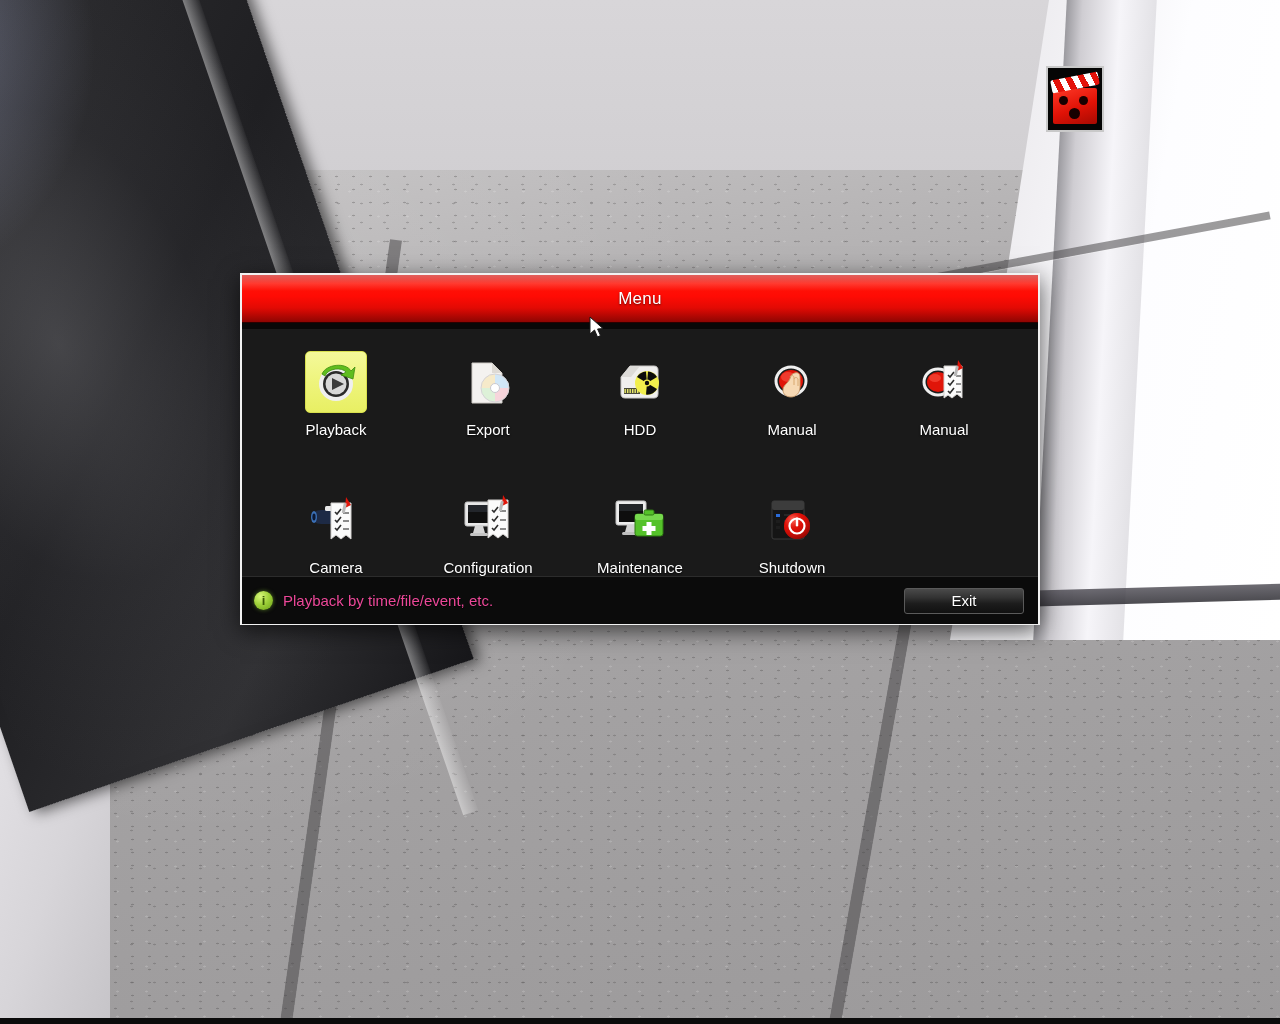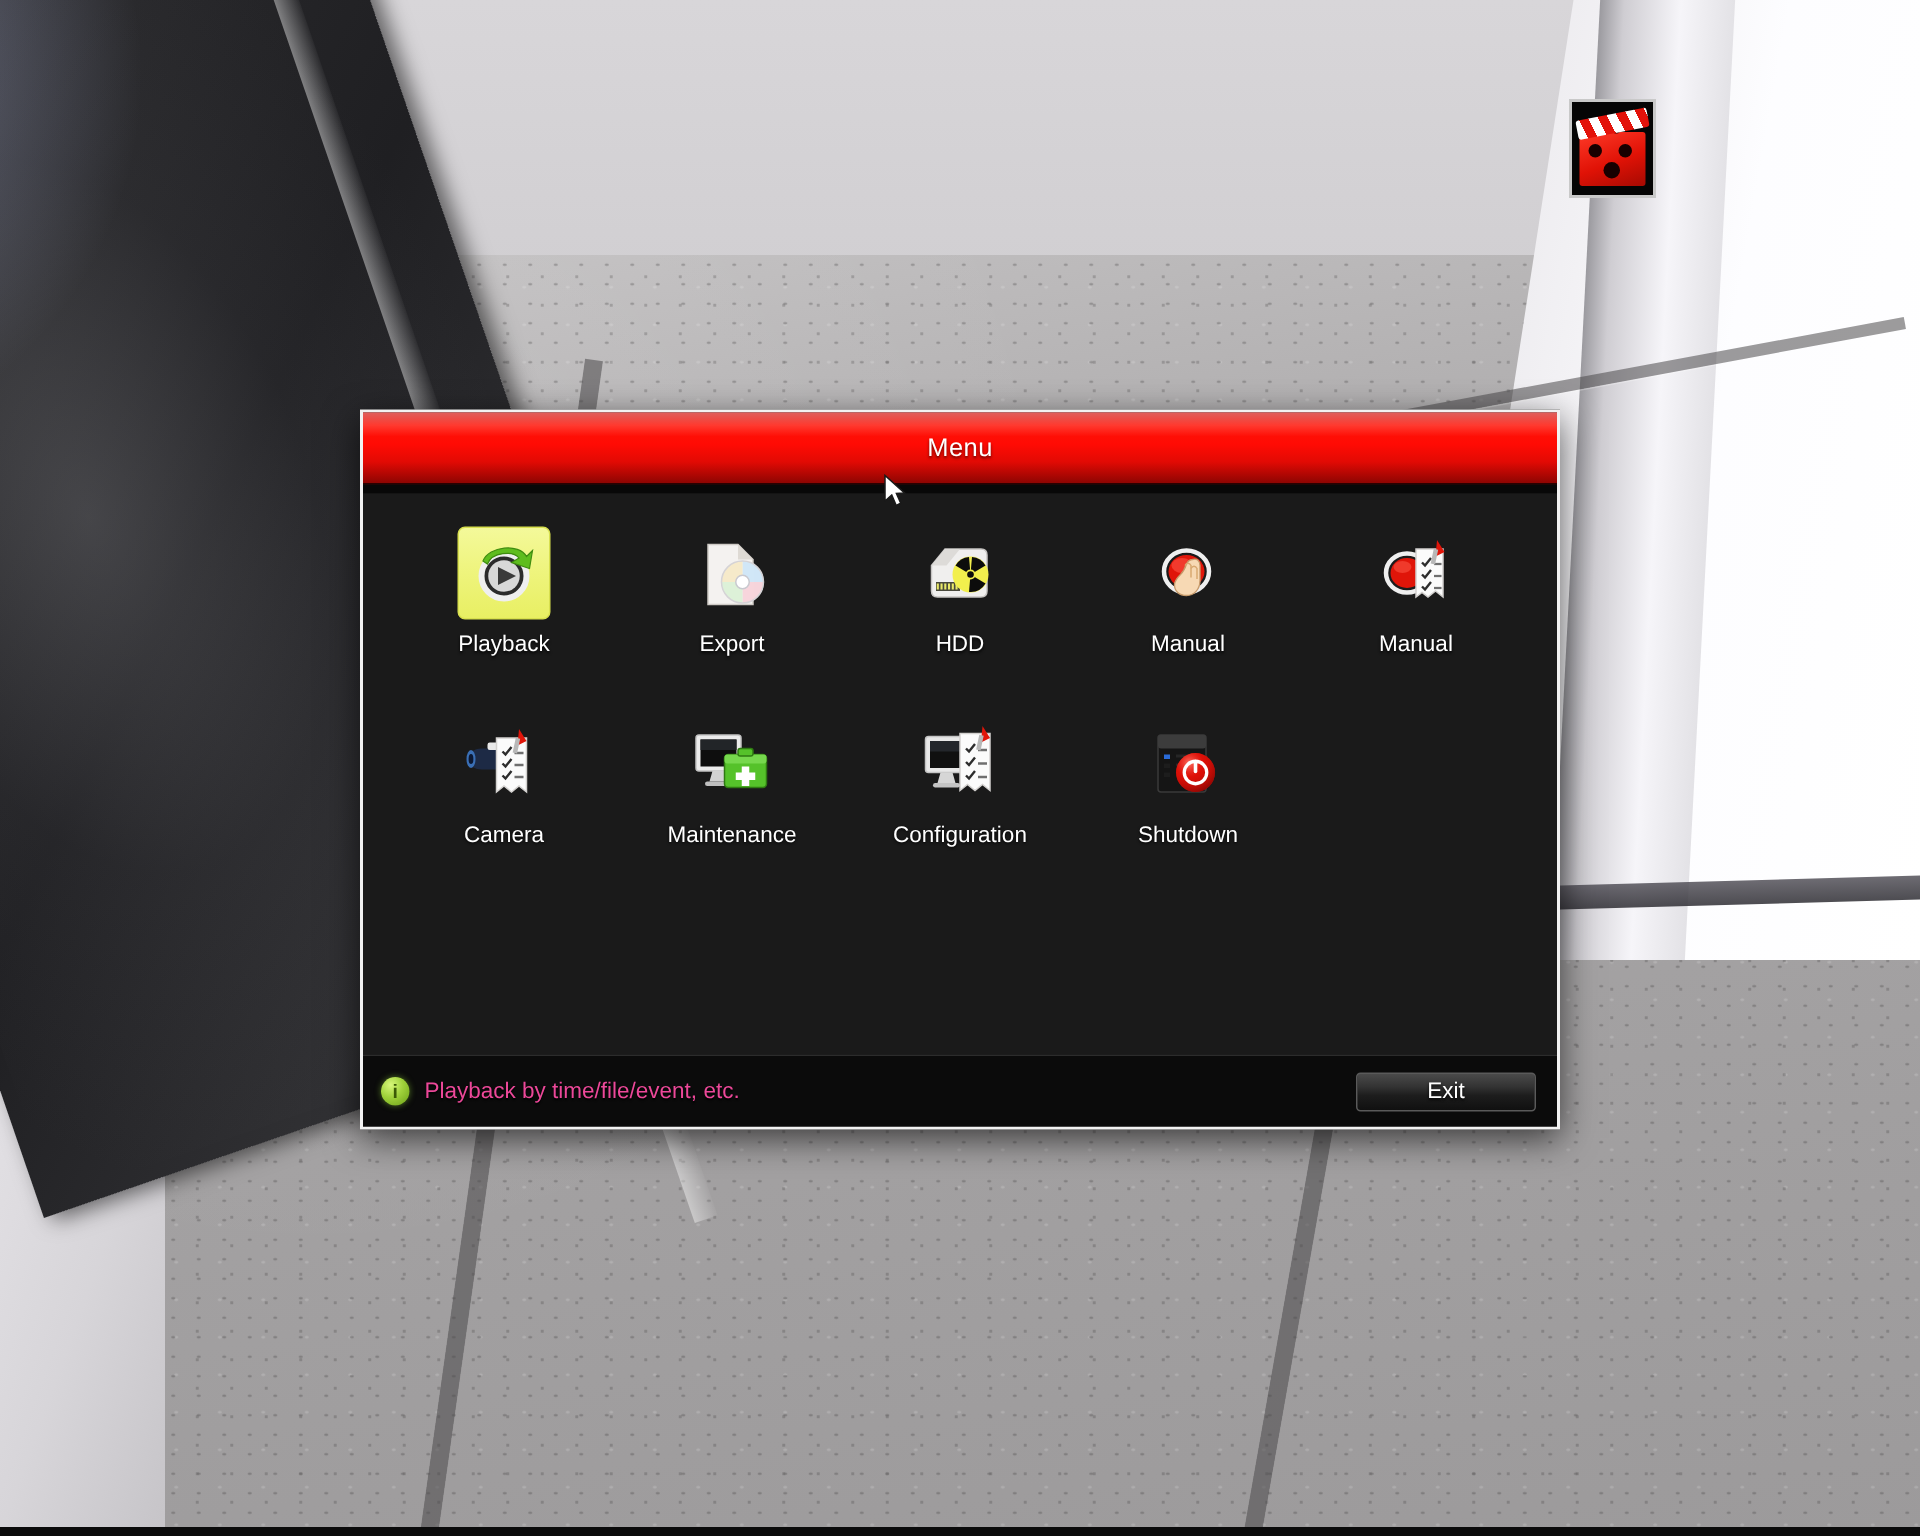--- a/index.html
+++ b/index.html
@@ -129,21 +129,21 @@
     position: absolute; left: -2px; top: 2px; width: 48px; height: 13px;
     background: repeating-linear-gradient(74deg, #ffffff 0 6px, #e3120a 6px 12px);
     transform: rotate(-11deg);
     border-radius: 2px;
   }
 
   
   #menu-dialog {
     position: absolute;
     left: 240px; top: 273px;
-    width: 800px; height: 480px;
+    width: 800px; height: 352px;
     background: #161616;
     border: 2px solid #f2f2f2;
     box-shadow: 0 6px 22px rgba(0,0,0,.65);
     display: flex; flex-direction: column;
   }
   #titlebar {
     height: 48px;
     flex: 0 0 48px;
     background: linear-gradient(180deg, #cf0d08 0%, #ff1408 18%, #ff0b04 45%, #e20a04 70%, #8e0502 100%);
     border-bottom: 1px solid #2b0000;
@@ -169,21 +169,21 @@
   #menu-body {
     flex: 1 1 auto;
     background: #1a1a1a;
     padding: 22px 18px 0 18px;
     position: relative;
   }
   .icon-row {
     display: flex;
     width: 100%;
   }
-  .icon-row.row1 { margin-bottom: 40px; }
+  .icon-row.row1 { margin-bottom: 51px; }
   .menu-cell {
     flex: 1 1 0;
     display: flex; flex-direction: column;
     align-items: center;
     cursor: pointer;
   }
   .icon-box {
     width: 62px; height: 62px;
     display: flex; align-items: center; justify-content: center;
     position: relative;
@@ -415,62 +415,62 @@
                 <path d="M37 2 l5 8 l-6 3 z" fill="#e01509"></path>
                 <rect x="34" y="8" width="3" height="10" fill="#b8b8b8" transform="rotate(12 35 12)"></rect>
               </g>
             </svg>
           </div>
           <span class="menu-label">Camera</span>
         </div>
 
         <div class="menu-cell">
           <div class="icon-box">
+            <svg width="54" height="52" viewBox="0 0 54 52">
+              <rect x="4" y="8" width="28" height="24" rx="2" fill="#e8e8e8" stroke="#c4c4c4" stroke-width="1"></rect>
+              <rect x="7" y="11" width="22" height="18" fill="#101010"></rect>
+              <rect x="7" y="11" width="22" height="7" fill="#23262b"></rect>
+              <path d="M14 32 h8 l2 7 h-12 z" fill="#d6d6d6"></path>
+              <rect x="9" y="39" width="18" height="3" rx="1.5" fill="#c4c4c4"></rect>
+              <path d="M27 6 h20 v38 l-5 -4 l-5 4 l-5 -4 l-5 4 z" fill="#fbfbfb" stroke="#d3d1cf" stroke-width="1"></path>
+              <g stroke="#2d2d2d" stroke-width="1.6" fill="none">
+                <path d="M31 16 l2 2 l4 -5"></path>
+                <path d="M31 25 l2 2 l4 -5"></path>
+                <path d="M31 34 l2 2 l4 -5"></path>
+              </g>
+              <g stroke="#6f6f6f" stroke-width="1.6">
+                <path d="M39 17 h6"></path>
+                  <path d="M39 26 h6"></path>
+                  <path d="M39 35 h6"></path>
+              </g>
+              <g>
+                <path d="M42 1 l5 8 l-6 3 z" fill="#e01509"></path>
+                <rect x="39" y="7" width="3" height="10" fill="#b8b8b8" transform="rotate(12 40 11)"></rect>
+              </g>
+            </svg>
+          </div>
+          <span class="menu-label">Configuration</span>
+        </div>
+
+        <div class="menu-cell">
+          <div class="icon-box">
             <svg width="54" height="50" viewBox="0 0 54 50">
               <rect x="3" y="6" width="30" height="24" rx="2" fill="#ececec" stroke="#c4c4c4" stroke-width="1"></rect>
               <rect x="6" y="9" width="24" height="18" fill="#0e0e0e"></rect>
               <rect x="6" y="9" width="24" height="7" fill="#222528"></rect>
               <path d="M14 30 h8 l2 7 h-12 z" fill="#d2d2d2"></path>
               <rect x="9" y="37" width="18" height="3" rx="1.5" fill="#bfbfbf"></rect>
               <rect x="22" y="19" width="28" height="22" rx="2.5" fill="#55c22a" stroke="#2e7a12" stroke-width="1"></rect>
               <rect x="22" y="19" width="28" height="6" rx="2" fill="#76d84d"></rect>
               <rect x="31" y="15" width="10" height="5" rx="1.5" fill="#55c22a" stroke="#2e7a12" stroke-width="1"></rect>
               <rect x="33.5" y="27" width="5" height="13" fill="#ffffff"></rect>
               <rect x="29.5" y="31" width="13" height="5" fill="#ffffff"></rect>
             </svg>
           </div>
           <span class="menu-label">Maintenance</span>
-        </div>
-
-        <div class="menu-cell">
-          <div class="icon-box">
-            <svg width="54" height="52" viewBox="0 0 54 52">
-              <rect x="4" y="8" width="28" height="24" rx="2" fill="#e8e8e8" stroke="#c4c4c4" stroke-width="1"></rect>
-              <rect x="7" y="11" width="22" height="18" fill="#101010"></rect>
-              <rect x="7" y="11" width="22" height="7" fill="#23262b"></rect>
-              <path d="M14 32 h8 l2 7 h-12 z" fill="#d6d6d6"></path>
-              <rect x="9" y="39" width="18" height="3" rx="1.5" fill="#c4c4c4"></rect>
-              <path d="M27 6 h20 v38 l-5 -4 l-5 4 l-5 -4 l-5 4 z" fill="#fbfbfb" stroke="#d3d1cf" stroke-width="1"></path>
-              <g stroke="#2d2d2d" stroke-width="1.6" fill="none">
-                <path d="M31 16 l2 2 l4 -5"></path>
-                <path d="M31 25 l2 2 l4 -5"></path>
-                <path d="M31 34 l2 2 l4 -5"></path>
-              </g>
-              <g stroke="#6f6f6f" stroke-width="1.6">
-                <path d="M39 17 h6"></path>
-                  <path d="M39 26 h6"></path>
-                  <path d="M39 35 h6"></path>
-              </g>
-              <g>
-                <path d="M42 1 l5 8 l-6 3 z" fill="#e01509"></path>
-                <rect x="39" y="7" width="3" height="10" fill="#b8b8b8" transform="rotate(12 40 11)"></rect>
-              </g>
-            </svg>
-          </div>
-          <span class="menu-label">Configuration</span>
         </div>
 
         <div class="menu-cell">
           <div class="icon-box">
             <svg width="52" height="50" viewBox="0 0 52 50">
               <rect x="6" y="6" width="32" height="38" rx="2" fill="#151515" stroke="#3a3a3a" stroke-width="1"></rect>
               <rect x="6" y="6" width="32" height="9" rx="2" fill="#3c3c3c"></rect>
               <rect x="10" y="19" width="4" height="3" fill="#2a6bd8"></rect>
               <rect x="10" y="25" width="4" height="3" fill="#1d1d1d"></rect>
               <rect x="10" y="31" width="4" height="3" fill="#1d1d1d"></rect>

